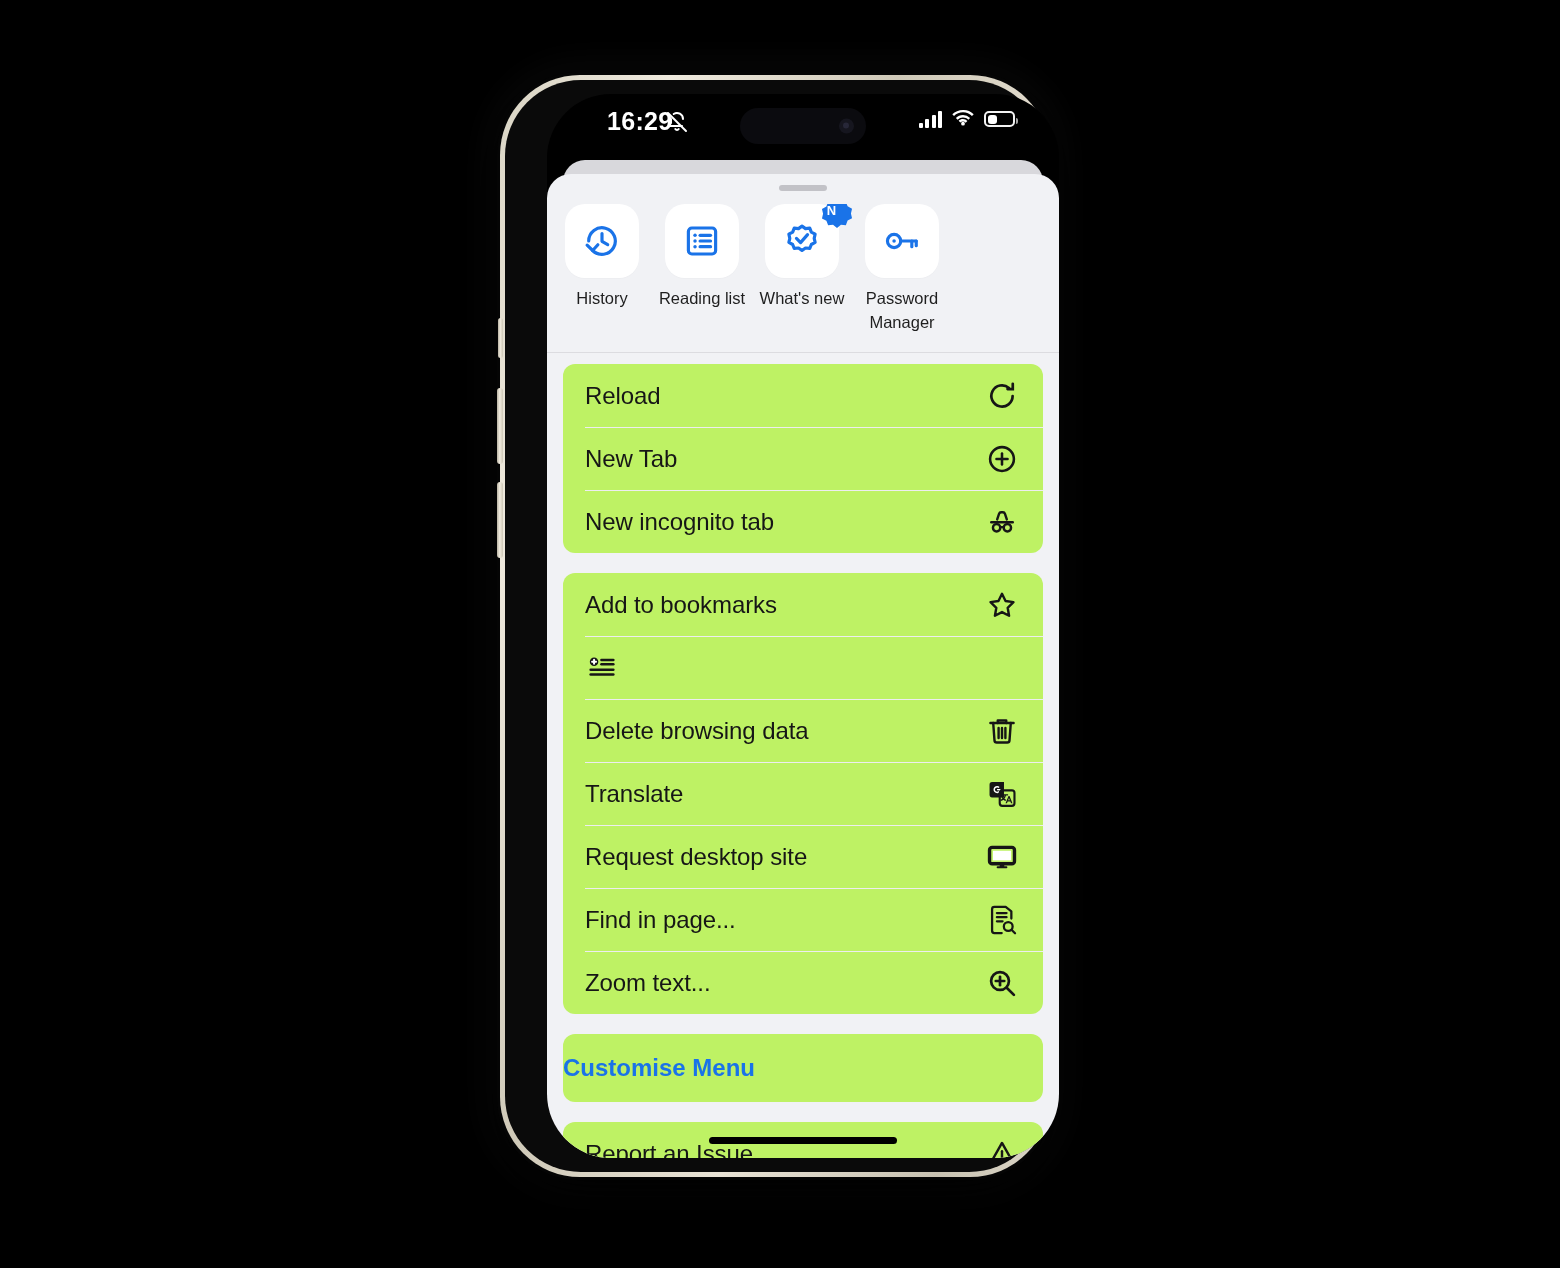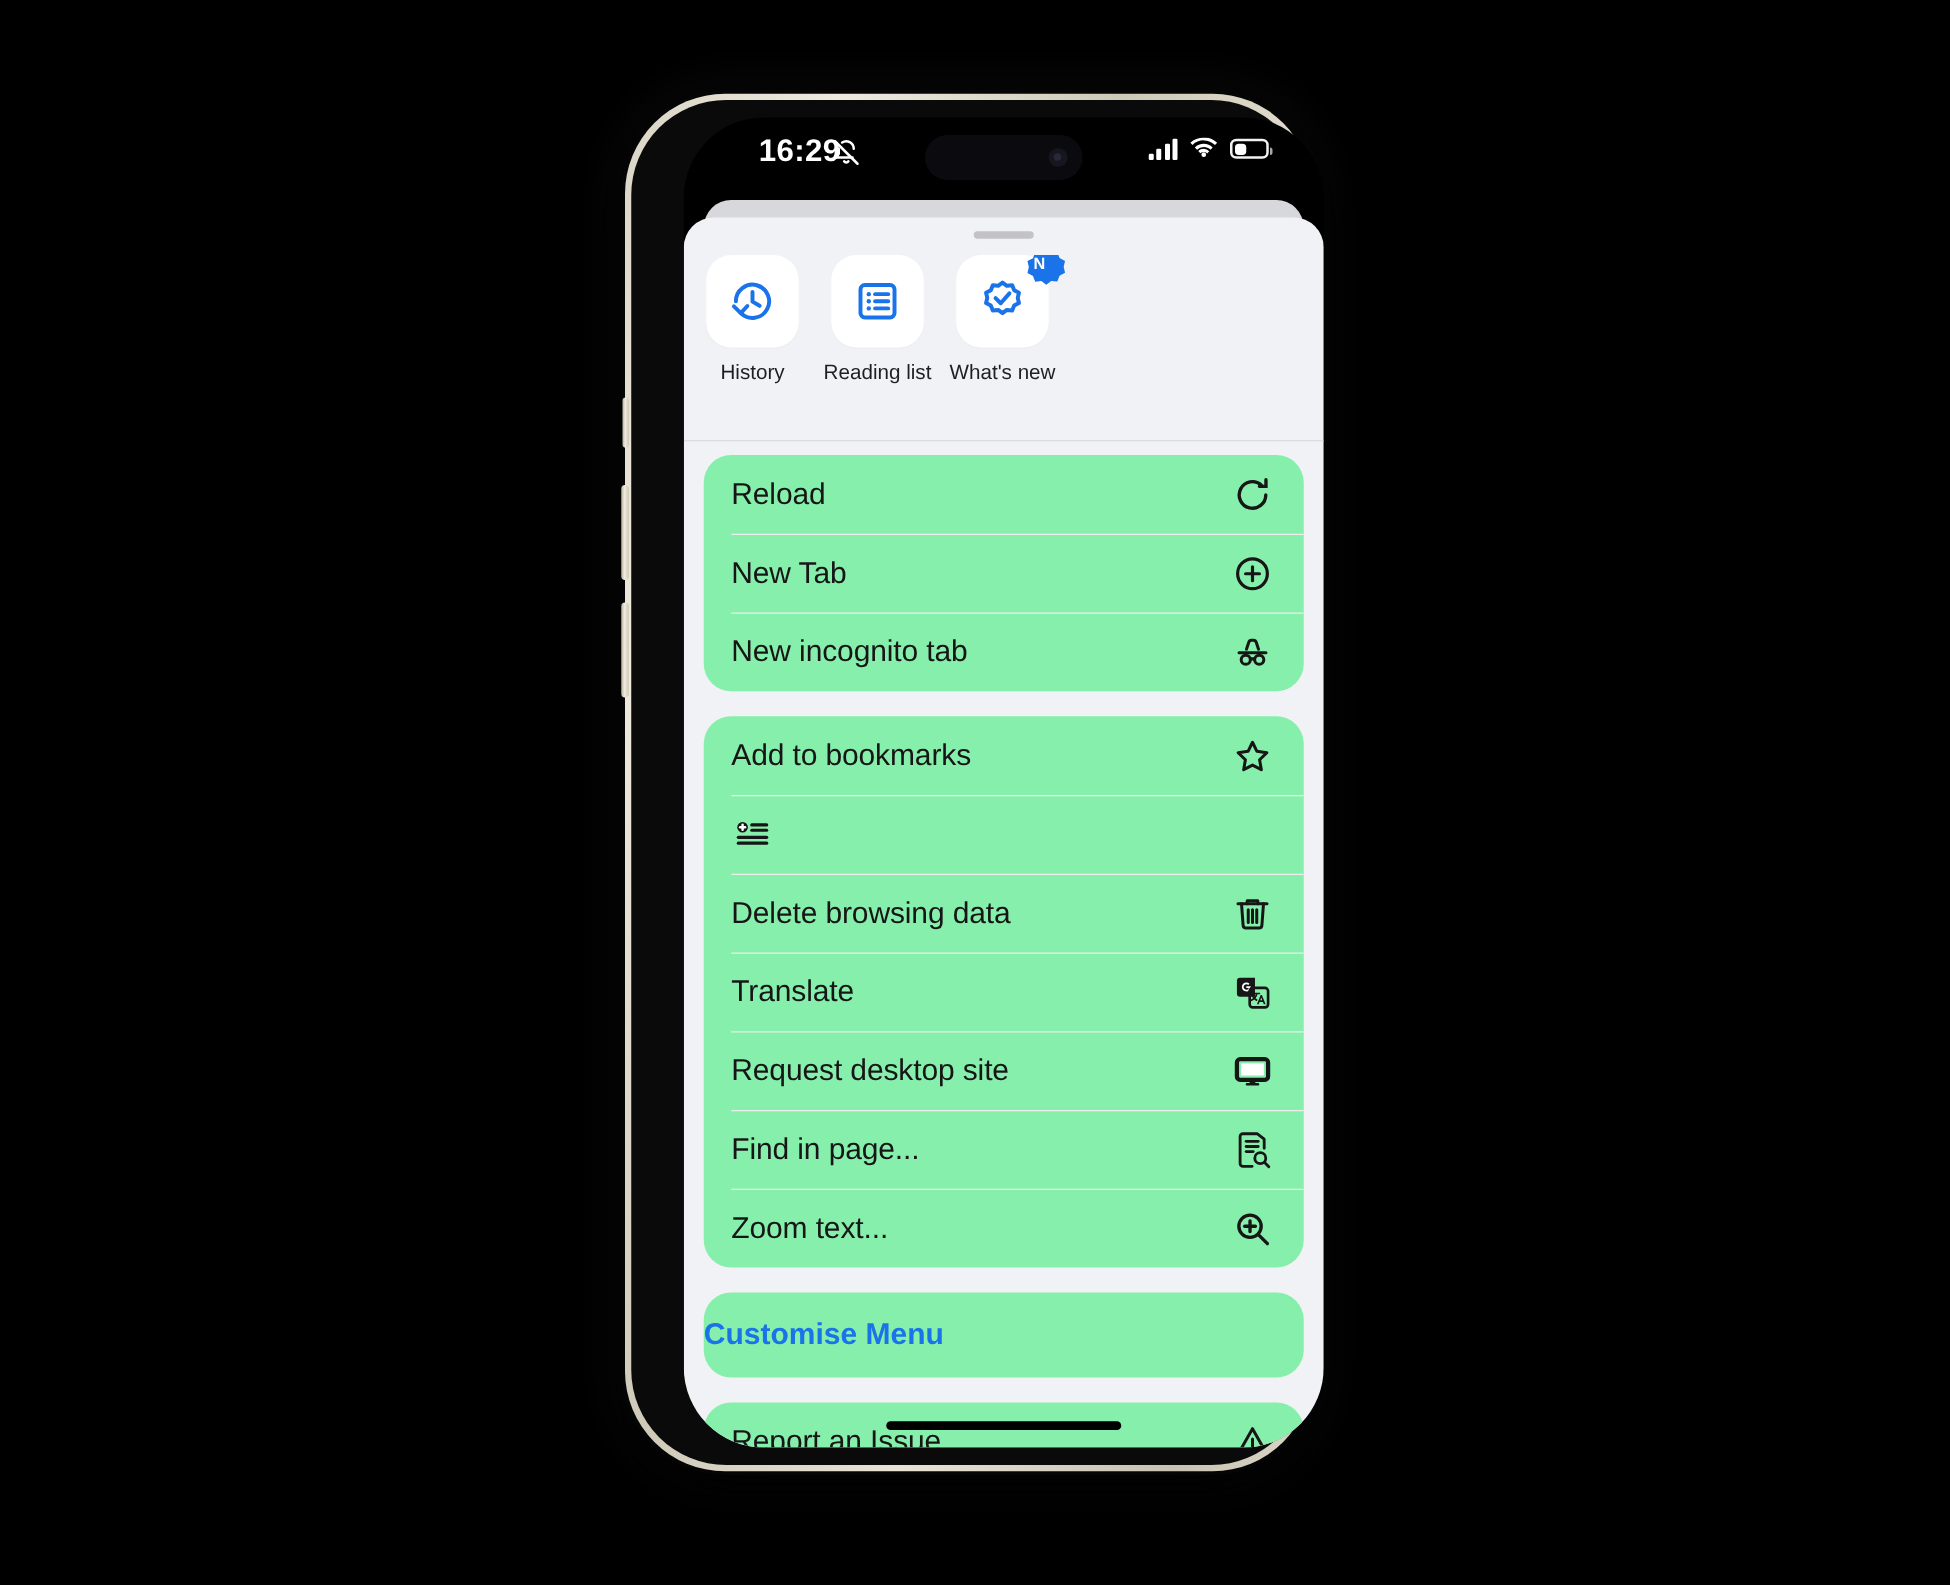--- a/index.html
+++ b/index.html
@@ -189,22 +189,22 @@
     width: 100%; height: 1px; background: #dcdce0;
   }
 
   
   .menu-wrap {
     position: absolute; left: 0; top: 190px;
     width: 100%; bottom: 0;
     padding: 0 16px;
   }
   .group {
-    background: #86efac;
-    border-radius: 22px;
+    background: #bef264;
+    border-radius: 12px;
     margin-bottom: 20px;
     overflow: hidden;
   }
   .row {
     position: relative;
     height: 63px;
     display: flex; align-items: center;
     padding: 0 24px 0 22px;
   }
   .row + .row::before {
@@ -339,20 +339,34 @@
             <span class="badge-n">
               <svg viewBox="0 0 24 24">
                 <path fill="#1a73e8" d="M12 1.4l2.5 1.9 3.1-.3 1.1 2.9 2.8 1.5-.7 3 .7 3-2.8 1.5-1.1 2.9-3.1-.3L12 19.5l-2.5-1.9-3.1.3-1.1-2.9-2.8-1.5.7-3-.7-3 2.8-1.5 1.1-2.9 3.1.3z"></path>
               </svg>
               <span>N</span>
             </span>
           </div>
           <div class="lbl">What's new</div>
         </div>
 
+        <div class="shortcut wrap">
+          <div class="tile">
+            <span>
+              <svg viewBox="0 0 24 24" fill="none" stroke="#1a73e8" stroke-width="2" stroke-linecap="round" stroke-linejoin="round">
+                <circle cx="7" cy="12" r="4.2"></circle>
+                <circle cx="7" cy="12" r="1.1" fill="#1a73e8" stroke="none"></circle>
+                <line x1="11.2" y1="12" x2="21" y2="12"></line>
+                <line x1="18.2" y1="12" x2="18.2" y2="15.6"></line>
+                <line x1="21" y1="12" x2="21" y2="15"></line>
+              </svg>
+            </span>
+          </div>
+          <div class="lbl">Password Manager</div>
+        </div>
 
       </div>
 
       <div class="sheet-divider"></div>
 
       <div class="menu-wrap">
 
         <div class="group">
 
           <div class="row">

